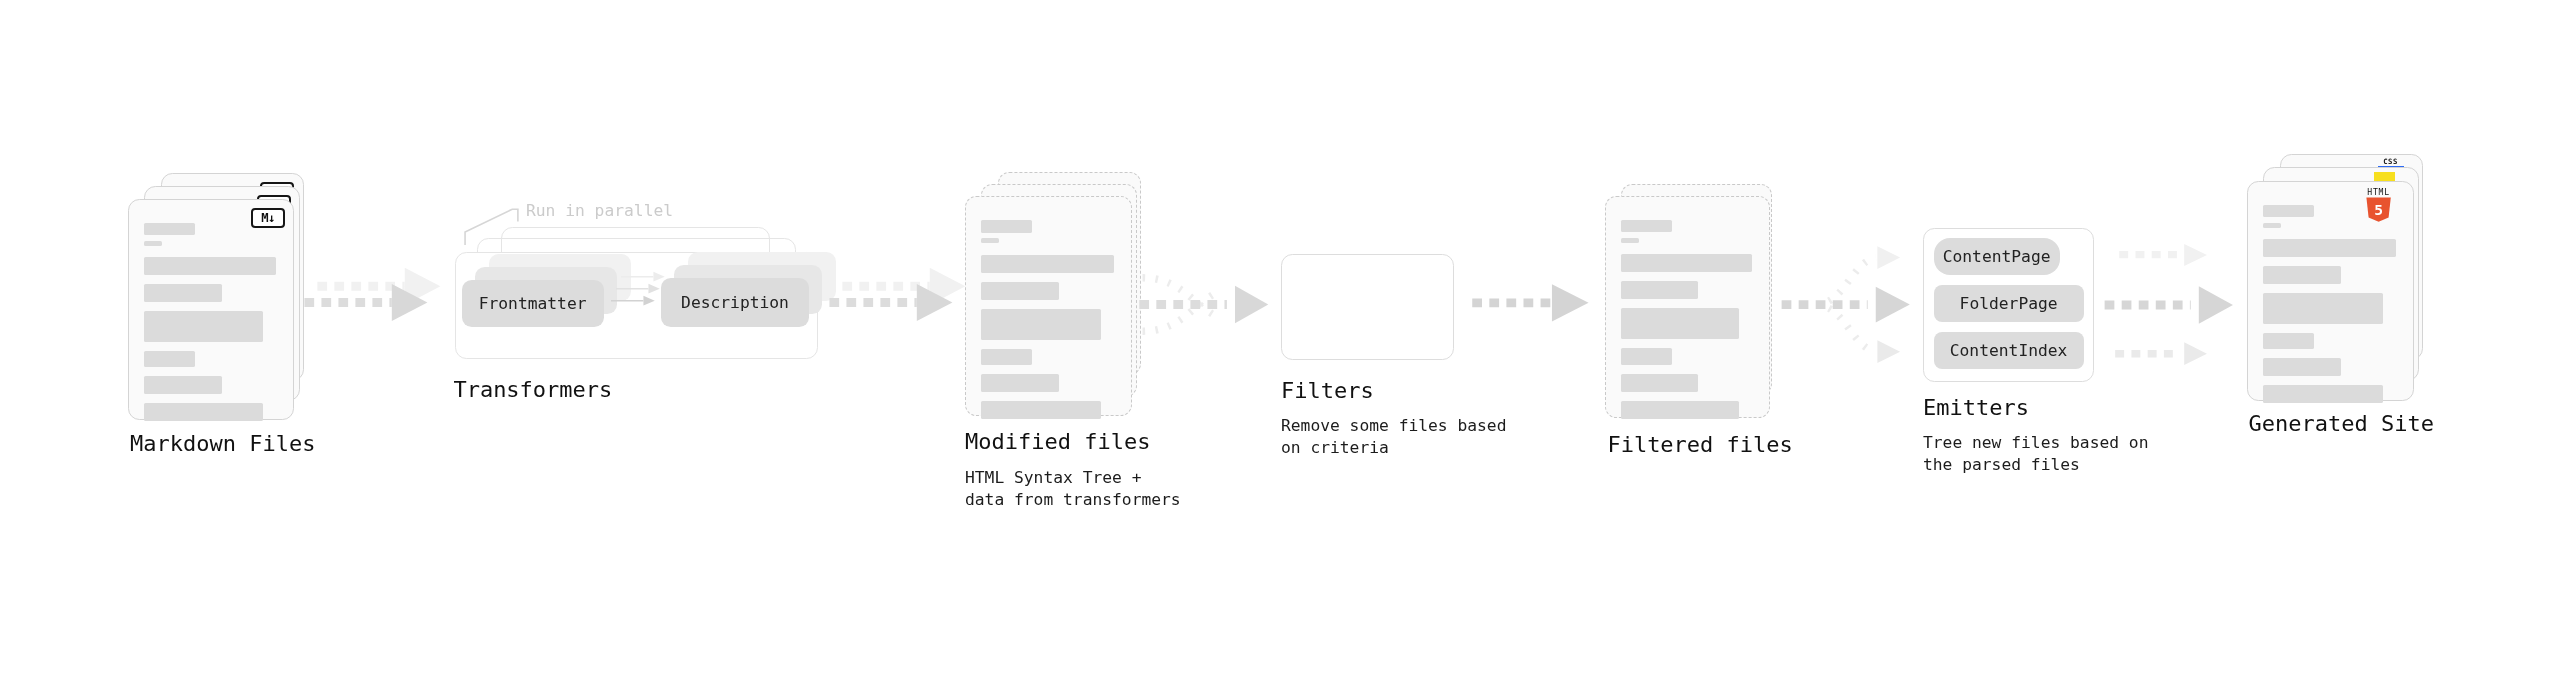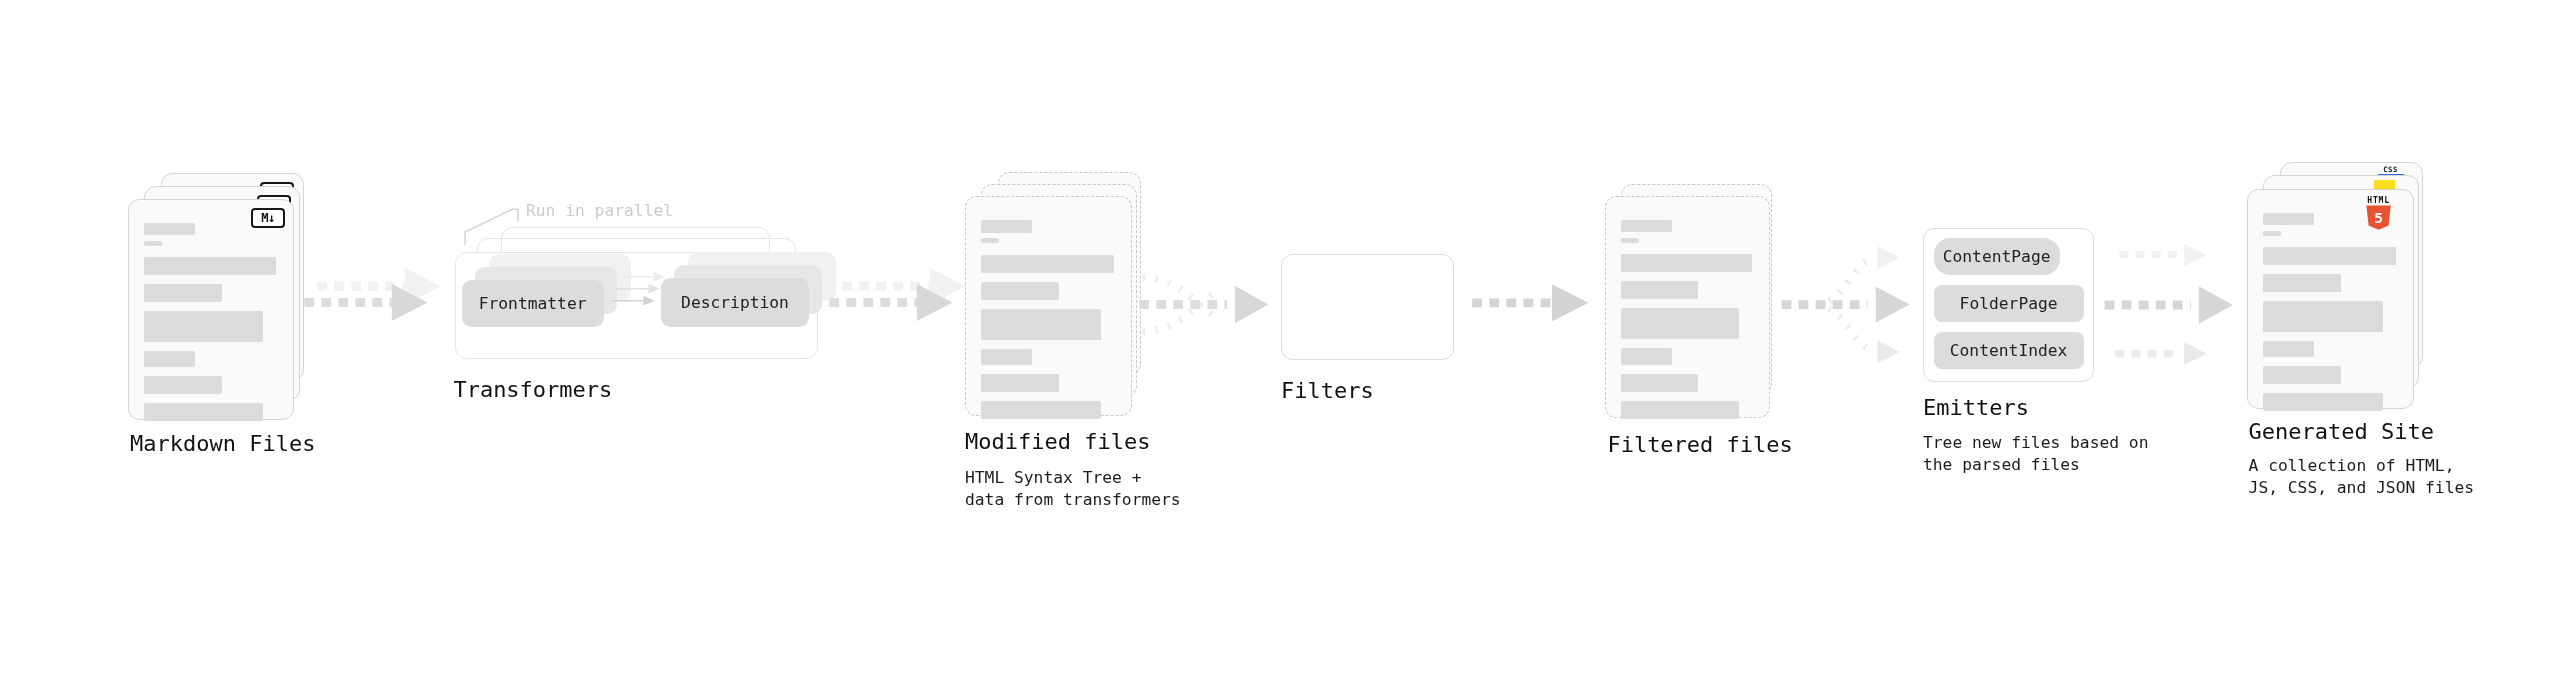--- a/index.html
+++ b/index.html
@@ -29,21 +29,21 @@
 
   .run-parallel{position:absolute;font-size:16.3px;color:#cbcbcb;white-space:nowrap;}
 
   
   .md-badge{position:absolute;top:8.1px;right:8.1px;width:34px;height:19.5px;border:2.4px solid #161616;border-radius:4.1px;
             background:#fff;color:#111;font-weight:bold;font-size:12.2px;letter-spacing:-0.8px;
             display:flex;align-items:center;justify-content:center;box-sizing:border-box;}
 
   
   .html5-badge{position:absolute;top:5.7px;right:11.4px;width:46px;text-align:center;}
-  .html5-word{font-size:8.1px;font-weight:bold;letter-spacing:0.8px;color:#111;line-height:8.1px;}
+  .html5-word{font-size:8.1px;font-weight:normal;letter-spacing:0.8px;color:#111;line-height:8.1px;}
   .html5-shield{margin:1.6px auto 0;width:24.4px;height:24.4px;background:#e8532f;
                 clip-path:polygon(0 0,100% 0,91% 82%,50% 100%,9% 82%);
                 display:flex;align-items:center;justify-content:center;color:#fff;font-size:14.6px;font-weight:bold;}
   .css-badge{position:absolute;top:3.3px;right:18px;width:26px;text-align:center;}
   .css-word{font-size:7.3px;font-weight:bold;color:#111;line-height:7.3px;letter-spacing:0.4px;}
   .css-bar{height:3.3px;background:#2d6bf5;margin-top:0.8px;}
   .js-badge{position:absolute;top:4.1px;right:23px;width:21px;height:11.4px;background:#f7df1e;}
 
   svg{position:absolute;overflow:visible;}
   .mini-arrow{position:absolute;}
@@ -153,20 +153,24 @@
   <svg style="left:1136px;top:268px" width="138" height="73" viewBox="0 0 170 90">
     <path d="M 8 12 C 55 12, 70 45, 100 60" fill="none" stroke="#ececec" stroke-width="9" stroke-dasharray="3 13"></path>
     <path d="M 8 78 C 55 78, 70 45, 100 30" fill="none" stroke="#ececec" stroke-width="9" stroke-dasharray="3 13"></path>
     <line x1="4" y1="45" x2="112" y2="45" stroke="#dcdcdc" stroke-width="11" stroke-dasharray="12 9"></line>
     <polygon points="122,22 122,68 163,45" fill="#d8d8d8"></polygon>
   </svg>
 
   <div class="group" style="left:1281px;top:254px;width:244px;height:211px">
     <div class="fbox" style="left:0;top:0;width:173px;height:106px"></div>
     <div class="stage-title" style="left:0;top:124px">Filters</div>
+    <div class="caption" style="left:0;top:161px">
+      <div>Remove some files based</div>
+      <div>on criteria</div>
+    </div>
   </div>
 
   <svg style="left:1469px;top:284px" width="122" height="41" viewBox="0 0 150 50">
     <line x1="4" y1="23" x2="102" y2="23" stroke="#d4d4d4" stroke-width="11" stroke-dasharray="12 9"></line>
     <polygon points="102,0 102,46 147,23" fill="#d4d4d4"></polygon>
   </svg>
 
   <div class="group" style="left:1605px;top:184px;width:203px;height:293px">
     <div class="card dashed" style="left:16.3px;top:0;width:151px;height:211px"></div>
     <div class="card dashed" style="left:0;top:12.2px;width:165px;height:222px">
@@ -207,21 +211,21 @@
 
   <svg style="left:2103px;top:244px" width="134" height="122" viewBox="0 0 165 150">
     <line x1="20" y1="13" x2="95" y2="13" stroke="#f1f1f1" stroke-width="9" stroke-dasharray="11 9"></line>
     <polygon points="100,0 100,27 128,13.5" fill="#f1f1f1"></polygon>
     <line x1="2" y1="75" x2="108" y2="75" stroke="#d6d6d6" stroke-width="11" stroke-dasharray="12 9"></line>
     <polygon points="118,52 118,98 160,75" fill="#d6d6d6"></polygon>
     <line x1="15" y1="135" x2="95" y2="135" stroke="#eaeaea" stroke-width="9" stroke-dasharray="11 9"></line>
     <polygon points="100,121 100,149 128,135" fill="#eaeaea"></polygon>
   </svg>
 
-  <div class="group" style="left:2247px;top:162px;width:211px;height:341px">
+  <div class="group" style="left:2247px;top:154px;width:211px;height:341px">
     <div class="card" style="left:32.5px;top:0;width:143px;height:206px">
       <div class="css-badge">
         <div class="css-word">CSS</div>
         <div class="css-bar"></div>
       </div>
     </div>
     <div class="card" style="left:16.3px;top:13px;width:156px;height:214px">
       <div class="js-badge"></div>
     </div>
     <div class="card" style="left:0;top:27px;width:167px;height:220px">
@@ -234,20 +238,16 @@
           <div class="bar" style="width: 13%; height: 4.9px; margin-top: 5.7px;"></div>
           <div class="bar" style="width: 99%; height: 18px; margin-top: 11.4px;"></div>
           <div class="bar" style="width: 58%; height: 18px; margin-top: 9px;"></div>
           <div class="bar" style="width: 89%; height: 31px; margin-top: 9px;"></div>
           <div class="bar" style="width: 38%; height: 16.3px; margin-top: 9px;"></div>
           <div class="bar" style="width: 58%; height: 18px; margin-top: 9px;"></div>
           <div class="bar" style="width: 89%; height: 18px; margin-top: 9px;"></div>
         </div>
     </div>
     <div class="stage-title" style="left:1.6px;top:257px">Generated Site</div>
-    <div class="caption" style="left:1.6px;top:293px">
-      <div>A collection of HTML,</div>
-      <div>JS, CSS, and JSON files</div>
-    </div>
   </div>
 
 </div>
 
 
 </body></html>

